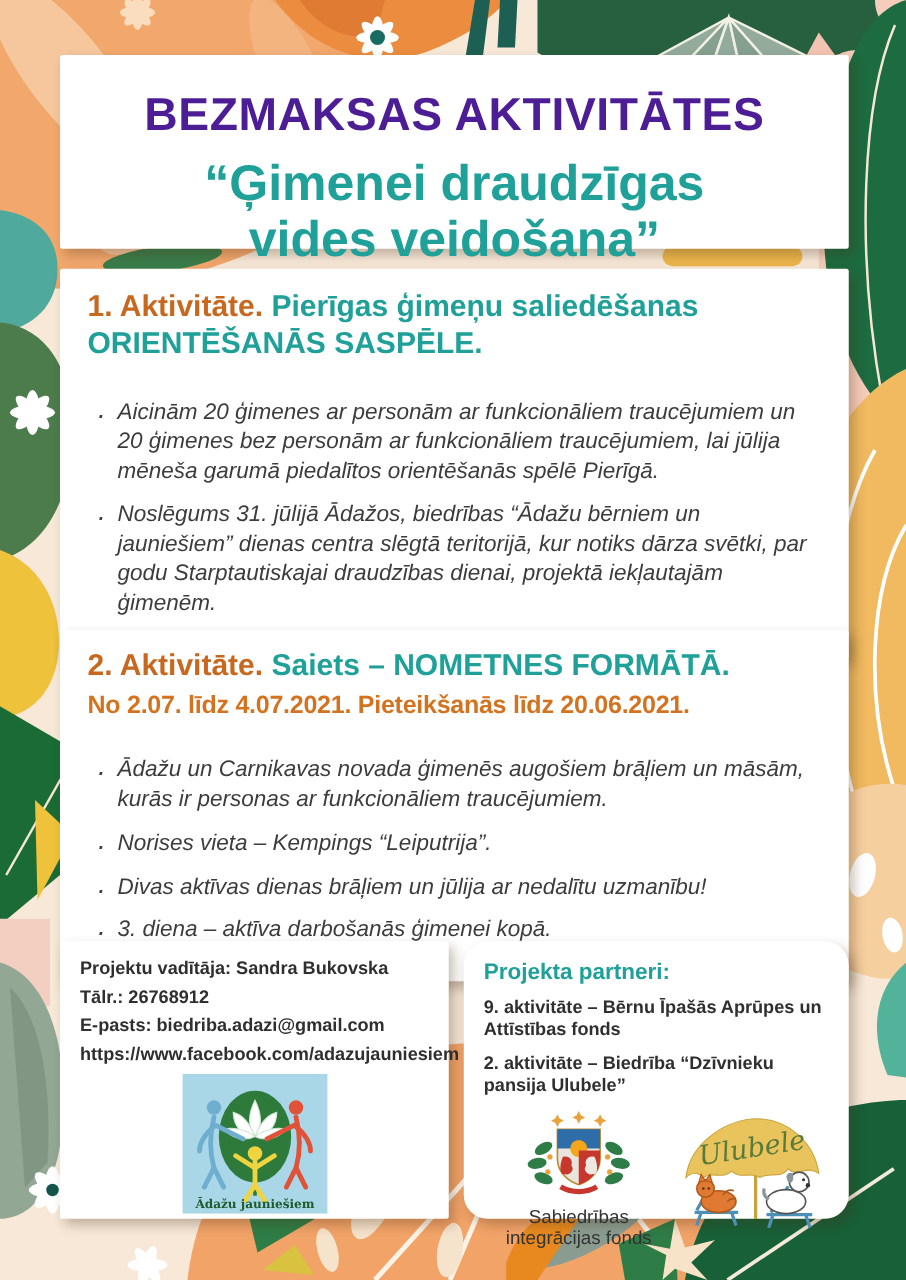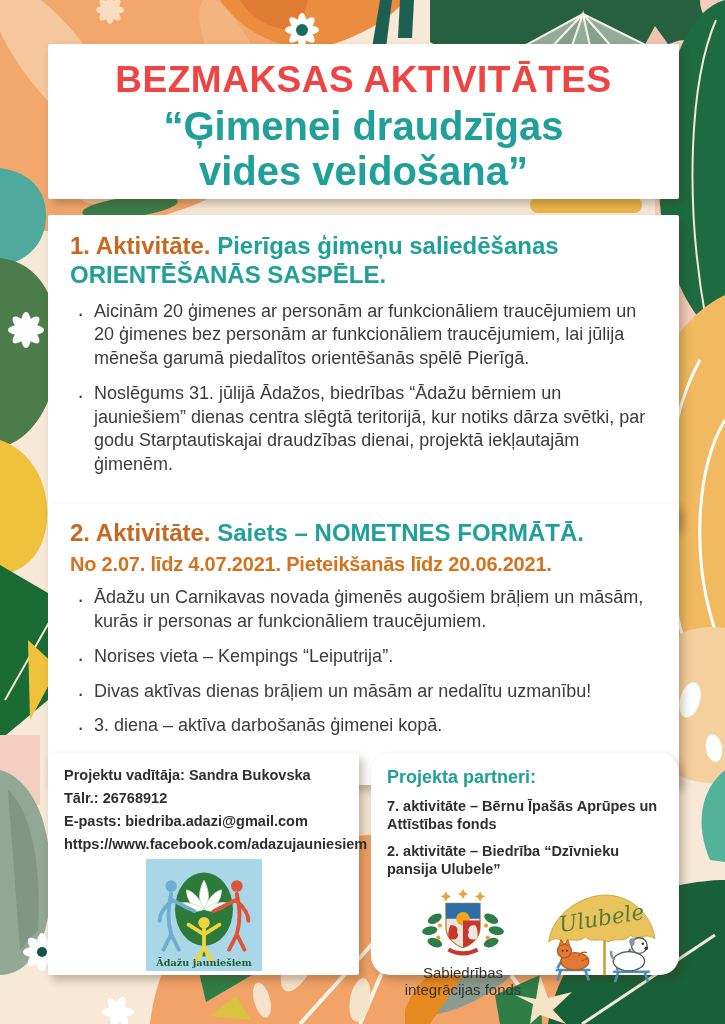--- a/index.html
+++ b/index.html
@@ -8,29 +8,29 @@
     font-family:"Liberation Sans", sans-serif;background:#F7E8D8;
   }
   .bg-svg{position:absolute;left:0;top:0;width:725px;height:1024px;}
   .card{
     position:absolute;background:#FFFFFF;border-radius:2px;
     box-shadow:4px 5px 9px rgba(70,45,20,.30);
     box-sizing:border-box;
   }
   
   #card-title{left:48px;top:44px;width:631px;height:155px;text-align:center;padding-top:15px;}
-  .main-title{margin:0;font-size:37px;font-weight:bold;color:#ef4444;letter-spacing:.5px;}
+  .main-title{margin:12px;font-size:37px;font-weight:bold;color:#4c1d95;letter-spacing:.5px;}
   .main-subtitle{margin:3px auto 0;max-width:430px;font-size:40px;font-weight:bold;color:#1FA099;line-height:1.12;}
   
   #card-act1{left:48px;top:215px;width:631px;height:312px;padding:16px 22px;}
   #card-act2{left:48px;top:504px;width:631px;height:281px;padding:14px 22px;}
   .sec-heading{font-size:24px;font-weight:bold;line-height:1.22;color:#1FA099;}
   .sec-heading .sec-label{color:#C8681F;}
   .sec-dates{font-size:20px;font-weight:bold;color:#D4731F;margin-top:6px;white-space:nowrap;letter-spacing:-.2px;}
-  ul.bullets{margin:10px 0 0;padding:0 0 0 24px;list-style:none;}
+  ul.bullets{margin:28px 0 0;padding:0 0 0 24px;list-style:none;font-style:italic;}
   ul.bullets li{
     position:relative;font-size:18px;line-height:1.32;color:#3C3C3C;margin-bottom:11px;
   }
   ul.bullets li::before{
     content:"·";position:absolute;left:-17px;top:-1px;font-size:22px;color:#3C3C3C;
   }
   
   #card-contact{left:48px;top:753px;width:311px;height:222px;padding:14px 16px;}
   #card-partners{left:371px;top:753px;width:308px;height:222px;padding:14px 16px;border-radius:19px;}
   .small-heading{font-size:18px;font-weight:bold;color:#1FA099;margin:0 0 9px;}
@@ -184,21 +184,21 @@
 </div>
 
 <div class="card" id="card-act2">
   <div class="sec-heading">
     <span class="sec-label">2. Aktivitāte.</span><span> Saiets – NOMETNES FORMĀTĀ.</span>
   </div>
   <div class="sec-dates">No 2.07. līdz 4.07.2021. Pieteikšanās līdz 20.06.2021.</div>
   <ul class="bullets">
     <li>Ādažu un Carnikavas novada ģimenēs augošiem brāļiem un māsām, kurās ir personas ar funkcionāliem traucējumiem.</li>
     <li>Norises vieta – Kempings “Leiputrija”.</li>
-    <li>Divas aktīvas dienas brāļiem un māsām ar nedalītu uzmanību!</li>
+    <li>Divas aktīvas dienas brāļiem un jūlija ar nedalītu uzmanību!</li>
     <li>3. diena – aktīva darbošanās ģimenei kopā.</li>
   </ul>
 </div>
 
 <div class="card" id="card-contact">
   <div class="contact-line">Projektu vadītāja: Sandra Bukovska</div>
   <div class="contact-line">Tālr.: 26768912</div>
   <div class="contact-line">E-pasts: biedriba.adazi@gmail.com</div>
   <div class="contact-line">https://www.facebook.com/adazujauniesiem</div>
   <div class="adazu-logo-wrap">
@@ -235,21 +235,21 @@
         <path d="M60,78 L44,68 M60,78 L76,68"></path>
         <path d="M60,92 L52,105 M60,92 L68,105"></path>
       </g>
       <text x="60" y="111" text-anchor="middle" font-family="DejaVu Serif, serif" font-size="10" font-weight="bold" fill="#1E5B2E">Ādažu jauniešiem</text>
     </svg>
   </div>
 </div>
 
 <div class="card" id="card-partners">
   <div class="small-heading">Projekta partneri:</div>
-  <div class="partner-item">7. aktivitāte – Bērnu Īpašās Aprūpes un Attīstības fonds</div>
+  <div class="partner-item">9. aktivitāte – Bērnu Īpašās Aprūpes un Attīstības fonds</div>
   <div class="partner-item">2. aktivitāte – Biedrība “Dzīvnieku pansija Ulubele”</div>
   <div class="partner-logos">
     <div class="sif-block">
       <svg width="112" height="70" viewBox="0 0 130 82">
         <g fill="#E8A33C">
           <path d="M45,4 L47,8 L51,10 L47,12 L45,16 L43,12 L39,10 L43,8 Z"></path>
           <path d="M65,1 L67,5 L71,7 L67,9 L65,13 L63,9 L59,7 L63,5 Z"></path>
           <path d="M85,4 L87,8 L91,10 L87,12 L85,16 L83,12 L79,10 L83,8 Z"></path>
         </g>
         <g fill="#2E7D46">

